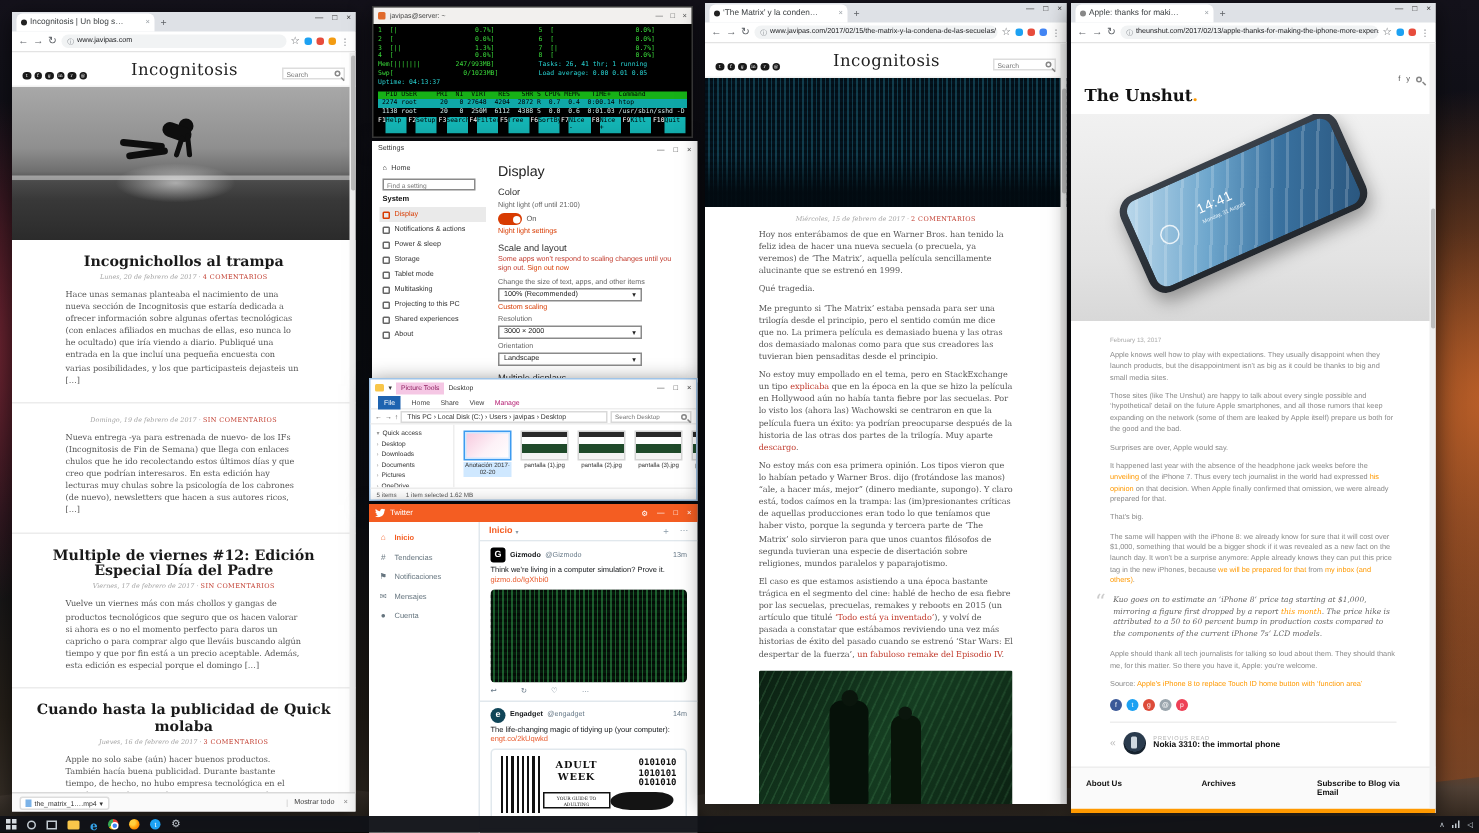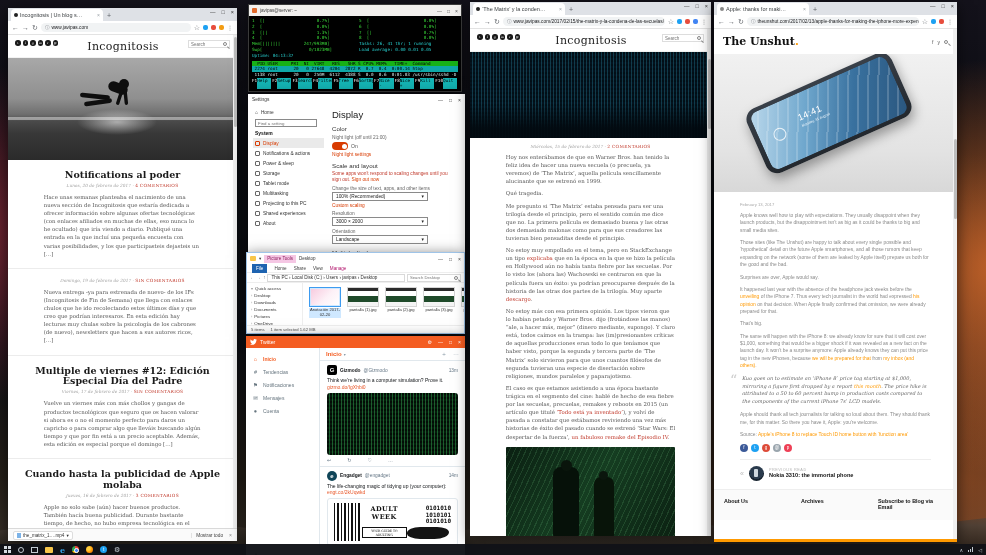--- a/index.html
+++ b/index.html
@@ -32,21 +32,21 @@
   .urlbox{flex:1;background:#f1f3f4;border-radius:6px;height:9px;display:flex;align-items:center;padding:0 4px;font-size:4.8px;color:#202124;gap:2px;overflow:hidden;white-space:nowrap;}
   .urlbox .inf{color:#80868b;font-size:4.5px;}
   .ext{width:5px;height:5px;border-radius:2px;flex:none;}
   .e1{background:#1da1f2;} .e2{background:#e74c3c;} .e3{background:#f39c12;} .e4{background:#4285f4;}
   .menu3{color:#5f6368;font-size:6px;}
   .pagearea{flex:1;overflow:hidden;position:relative;background:#fff;}
   .vscroll{position:absolute;right:0;top:0;bottom:0;width:4px;background:#f0f0f0;}
   .vthumb{position:absolute;left:.5px;width:3px;background:#bdbdbd;border-radius:2px;}
 
   
-  .inco-head{display:flex;align-items:flex-start;padding:5px 7px 4px;border-bottom:1px solid #f2f2f2;}
+  .inco-head{display:flex;align-items:flex-end;padding:5px 7px 4px;border-bottom:1px solid #f2f2f2;}
   .dots{display:flex;gap:2px;}
   .sdot{width:5.5px;height:5.5px;border-radius:50%;background:#1a1a1a;color:#fff;font-size:3px;display:flex;align-items:center;justify-content:center;font-family:"DejaVu Serif",serif;}
   .inco-title{flex:1;text-align:center;font-family:"DejaVu Serif",serif;font-size:11px;color:#222;letter-spacing:.3px;}
   .srchbox{width:42px;height:8px;border:1px solid #ddd;display:flex;align-items:center;padding:0 2px;gap:2px;}
   .srchbox input{border:0;outline:0;width:100%;font-size:4.5px;color:#999;background:transparent;padding:0;font-family:"Liberation Sans",sans-serif;}
   .mag{width:4px;height:4px;border:1px solid #888;border-radius:50%;position:relative;flex:none;}
   .mag::after{content:"";position:absolute;width:2.5px;height:1px;background:#888;left:3px;top:3.6px;transform:rotate(45deg);}
   .hero-jump{height:102px;position:relative;overflow:hidden;
     background:linear-gradient(180deg,#a8a8a8 0%,#8f8f8f 40%,#6f6f6f 55%,#4a4a4a 62%,#383838 74%,#2b2b2b 100%);}
   .hero-jump::before{content:"";position:absolute;left:0;right:0;top:58%;height:3px;background:rgba(230,230,230,.5);}
@@ -182,21 +182,21 @@
   .aw{text-align:center;font-family:"DejaVu Serif",serif;color:#111;}
   .aw .t1{font-size:6.5px;font-weight:700;letter-spacing:.5px;}
   .aw .t2{font-size:3px;border:1px solid #111;padding:.5px 2px;margin-top:1px;display:inline-block;}
   .binblock{text-align:right;color:#111;font-weight:700;font-family:"DejaVu Sans Mono",monospace;}
   .binblock .b1{font-size:6px;line-height:1.1;}
   .pile{width:42px;height:12px;background:#141414;border-radius:50% 45% 55% 50%/80% 70% 90% 75%;margin-top:2px;}
   .tacts{display:flex;gap:16px;color:#657786;font-size:5px;margin-top:1px;}
 
   
   .un-head{display:flex;align-items:center;justify-content:space-between;padding:6px 9px;background:#fff;}
-  .un-logo{font-family:"DejaVu Serif",serif;font-weight:700;font-size:11px;color:#111;}
+  .un-logo{font-family:"DejaVu Serif",serif;font-weight:700;font-size:11px;color:#111;margin-top:22px;}
   .un-logo .odot{color:#f90;}
   .un-hicons{display:flex;align-items:center;gap:4px;color:#555;font-size:5px;}
   .hero-phone{height:138px;background:linear-gradient(180deg,#f1f1f1 0%,#e3e3e3 70%,#d8d8d8 100%);position:relative;overflow:hidden;}
   .phone{position:absolute;left:36px;top:24px;width:158px;height:70px;transform:rotate(-24deg);background:linear-gradient(180deg,#394049,#23282e);border-radius:12px;box-shadow:0 6px 12px rgba(0,0,0,.35);}
   .screen{position:absolute;left:5px;top:4px;right:5px;bottom:4px;border-radius:8px;overflow:hidden;
     background:linear-gradient(115deg,#bcd9ec 0%,#6fa7cd 35%,#39719f 65%,#2a567e 100%);
     background-image:repeating-linear-gradient(115deg, rgba(255,255,255,0) 0 8px, rgba(255,255,255,.18) 8px 10px),linear-gradient(115deg,#bcd9ec 0%,#6fa7cd 35%,#39719f 65%,#2a567e 100%);}
   .ph-time{position:absolute;left:44px;top:18px;color:#fff;font-size:9px;font-weight:300;letter-spacing:.5px;}
   .ph-date{position:absolute;left:44px;top:30px;color:#eaf4fb;font-size:3.6px;}
   .ph-tid{position:absolute;left:14px;top:24px;width:13px;height:13px;border:1px solid rgba(255,255,255,.8);border-radius:50%;}
@@ -296,35 +296,35 @@
             <rect x="50" y="9" width="20" height="10" rx="5" transform="rotate(20 60 14)"></rect>
             <rect x="60" y="16" width="3.4" height="15" rx="1.7" transform="rotate(18 61 23)"></rect>
             <rect x="66" y="15" width="3.4" height="16" rx="1.7" transform="rotate(-6 67 23)"></rect>
             <rect x="22" y="20" width="30" height="4.6" rx="2.3" transform="rotate(6 37 22)"></rect>
             <rect x="26" y="26" width="28" height="4.6" rx="2.3" transform="rotate(-8 40 28)"></rect>
           </g>
         </svg>
       </div>
 
       <article class="post">
-        <h2>Notifications al poder</h2>
+        <h2>Incognichollos al trampa</h2>
         <div class="pmeta"><span>Lunes, 20 de febrero de 2017</span> · <span class="cmt">4 comentarios</span></div>
         <p class="excerpt">Hace unas semanas planteaba el nacimiento de una nueva sección de Incognitosis que estaría dedicada a ofrecer información sobre algunas ofertas tecnológicas (con enlaces afiliados en muchas de ellas, eso nunca lo he ocultado) que iría viendo a diario. Publiqué una entrada en la que incluí una pequeña encuesta con varias posibilidades, y los que participasteis dejasteis un […]</p>
       </article>
       <article class="post">
         <div class="pmeta"><span>Domingo, 19 de febrero de 2017</span> · <span class="cmt">Sin comentarios</span></div>
         <p class="excerpt">Nueva entrega -ya para estrenada de nuevo- de los IFs (Incognitosis de Fin de Semana) que llega con enlaces chulos que he ido recolectando estos últimos días y que creo que podrían interesaros. En esta edición hay lecturas muy chulas sobre la psicología de los cabrones (de nuevo), newsletters que hacen a sus autores ricos, […]</p>
       </article>
       <article class="post">
         <h2>Multiple de viernes #12: Edición Especial Día del Padre</h2>
         <div class="pmeta"><span>Viernes, 17 de febrero de 2017</span> · <span class="cmt">Sin comentarios</span></div>
         <p class="excerpt">Vuelve un viernes más con más chollos y gangas de productos tecnológicos que seguro que os hacen valorar si ahora es o no el momento perfecto para daros un capricho o para comprar algo que lleváis buscando algún tiempo y que por fin está a un precio aceptable. Además, esta edición es especial porque el domingo […]</p>
       </article>
       <article class="post">
-        <h2>Cuando hasta la publicidad de Apple molaba</h2>
+        <h2>Cuando hasta la publicidad de Quick molaba</h2>
         <div class="pmeta"><span>Jueves, 16 de febrero de 2017</span> · <span class="cmt">3 comentarios</span></div>
         <p class="excerpt">Apple no solo sabe (aún) hacer buenos productos. También hacía buena publicidad. Durante bastante tiempo, de hecho, no hubo empresa tecnológica en el mundo que pudiera igualar sus creaciones. Aquel anuncio ‘1984’ -en AdAge tienen un buen artículo sobre su historia- fue la primera demostración de hasta dónde llegaría Apple en este segmento. Luego llegaría […]</p>
       </article>
 
       <div class="vscroll">
           <div class="vthumb" style="top:2px;height:90px;"></div>
         </div>
     </div>
     <div class="dlshelf">
       <div class="dlitem">

